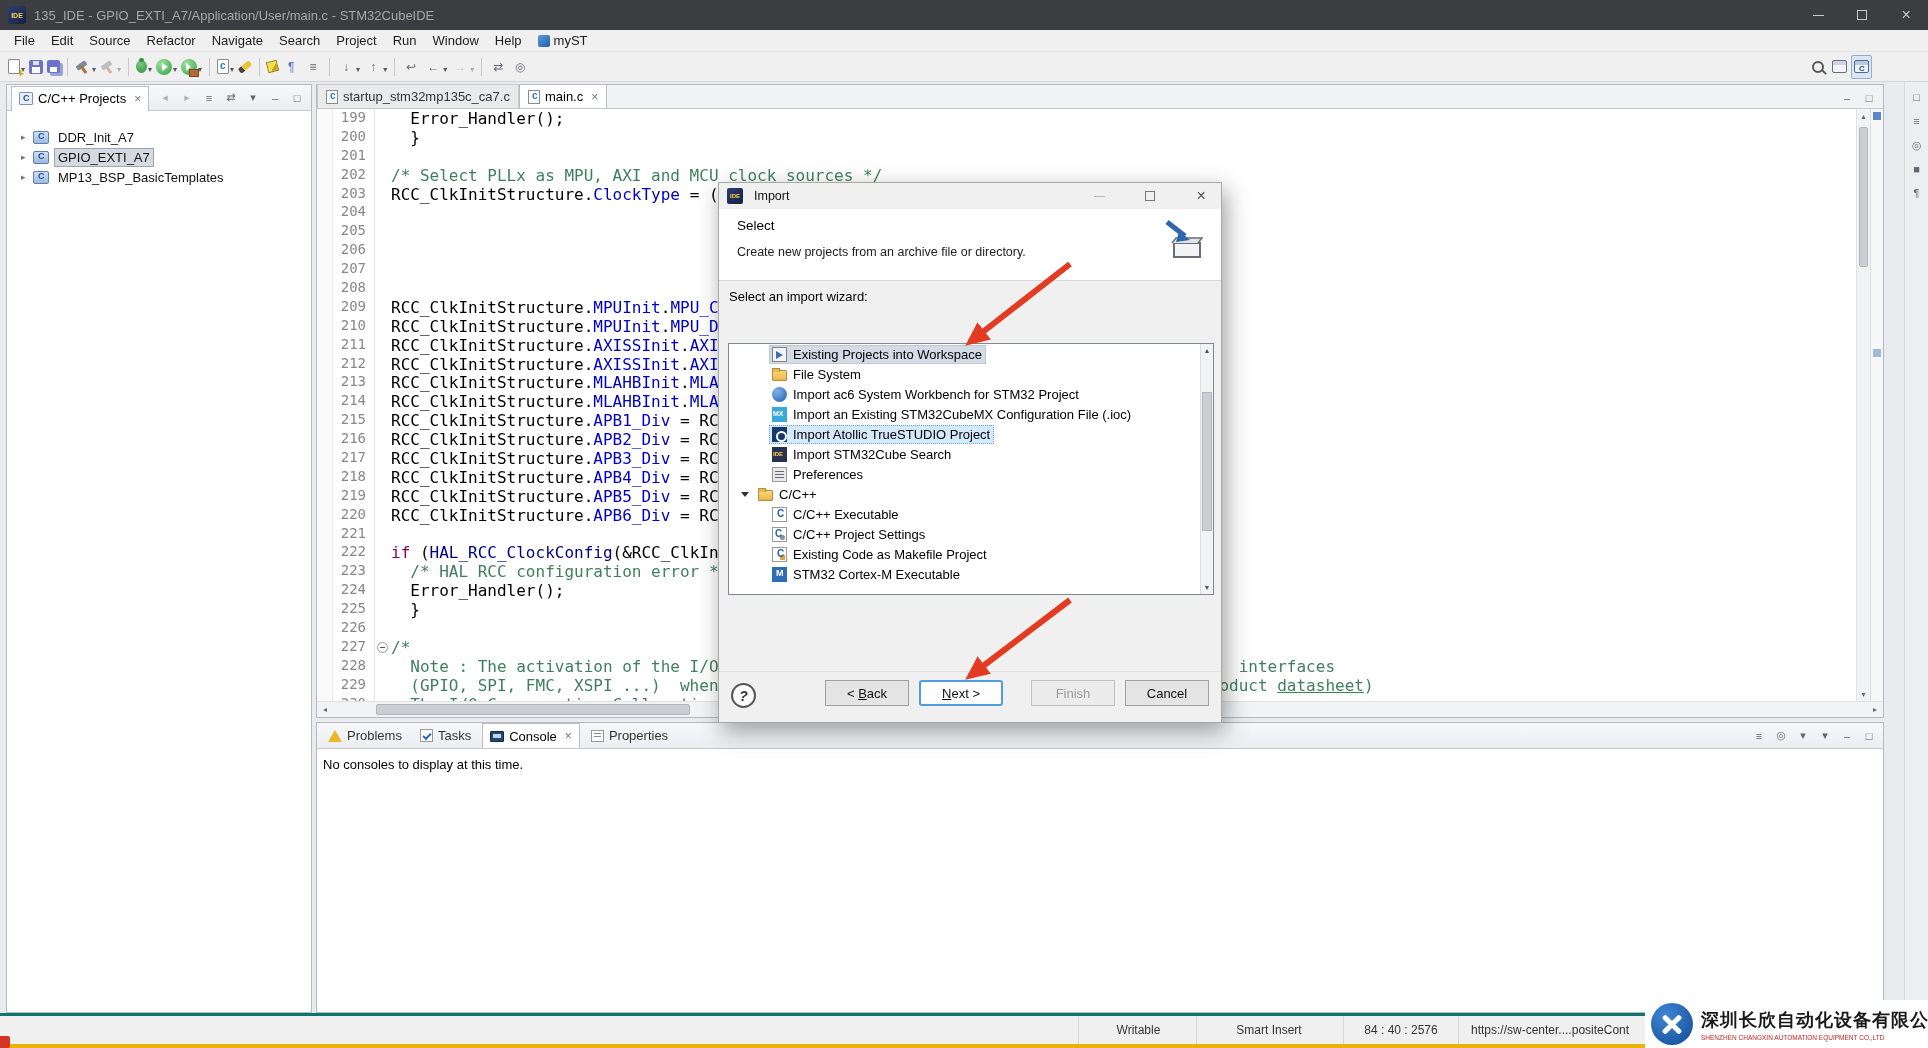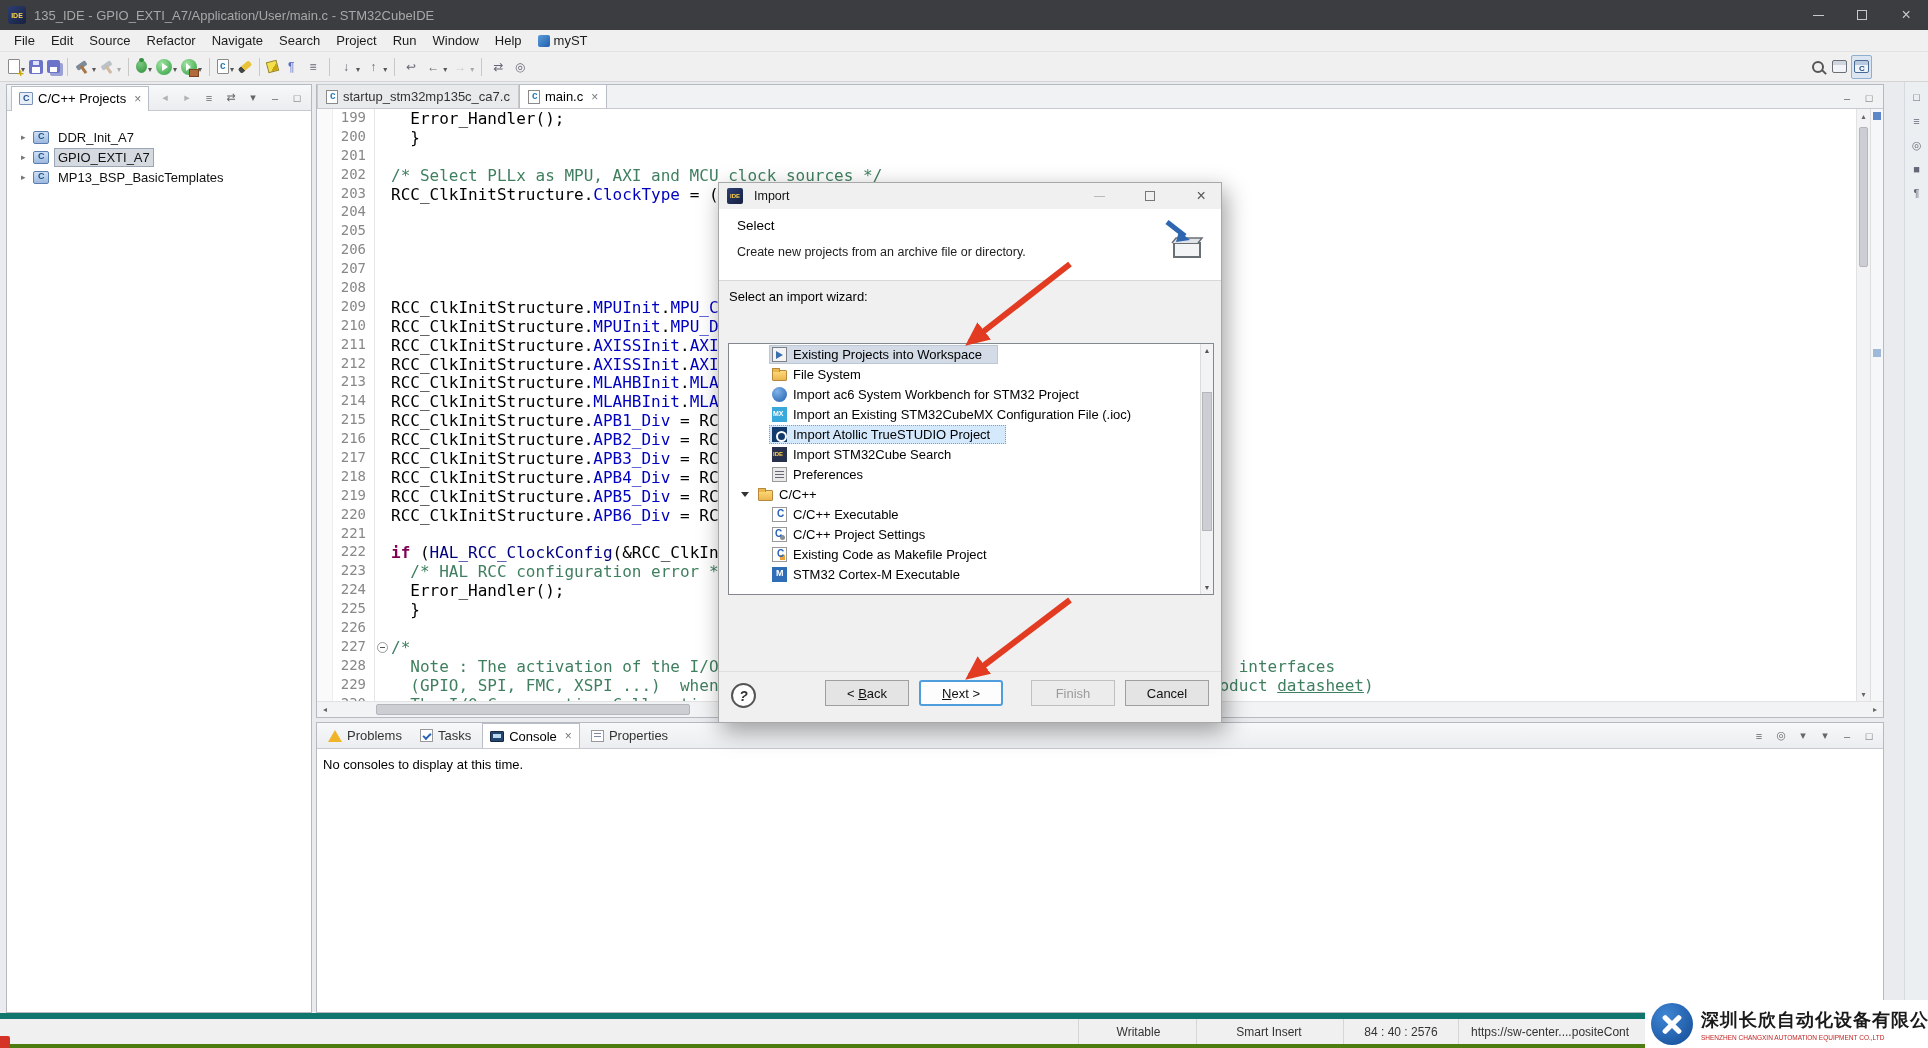--- a/index.html
+++ b/index.html
@@ -1,17 +1,17 @@
 <!DOCTYPE html>
 <html><head>
 <meta charset="utf-8">
 <style>
 *{margin:0;padding:0;box-sizing:border-box}
 html,body{width:1928px;height:1048px;overflow:hidden;background:#fff;font-family:"Liberation Sans",sans-serif}
-.screen{position:relative;width:1928px;height:1048px;background:#4d7c0f;overflow:hidden}
+.screen{position:relative;width:1928px;height:1048px;background:#eab308;overflow:hidden}
 
 
 .titlebar{position:absolute;left:0;top:0;width:1928px;height:30px;background:#3b3d40;display:flex;align-items:center;color:#a8a8a8;font-size:13px}
 .appicon{width:18px;height:18px;margin:0 8px 0 8px;border-radius:3px;background:linear-gradient(135deg,#2c3e73,#17203f);color:#ffd24a;font-size:7px;font-weight:bold;display:flex;align-items:center;justify-content:center}
 .titletext{white-space:nowrap}
 .winbtns{margin-left:auto;display:flex;height:100%}
 .wb{width:44px;height:100%;display:flex;align-items:center;justify-content:center;color:#c9c9c9}
 .wm{display:block;width:11px;height:1px;background:#c9c9c9}
 .wx{display:block;width:10px;height:10px;border:1px solid #c9c9c9}
 .xglyph::before{content:"×";font-size:16px;line-height:1}
@@ -95,21 +95,21 @@
 .ed-marker{position:absolute;left:0;top:0;bottom:0;width:16px;background:#fafafa;border-right:1px solid #ededed}
 .ed-gutter{position:absolute;left:16px;top:0;bottom:0;width:42px;background:#fff;border-right:1px solid #e6e6e6;overflow:hidden}
 .lnum{height:18.9px;line-height:18.9px;text-align:right;padding-right:8px;color:#888;font:14px "DejaVu Sans Mono",monospace}
 .ed-fold{position:absolute;left:58px;top:0;bottom:0;width:16px;background:#fff;overflow:hidden}
 .fcell{height:18.9px;position:relative}
 .foldm{position:absolute;left:2px;top:4px;width:11px;height:11px;border:1px solid #9a9a9a;border-radius:50%;background:#fff}
 .foldm::after{content:"";position:absolute;left:2px;top:4px;width:5px;height:1px;background:#555}
 .ed-code{position:absolute;left:74px;top:0;right:27px;bottom:0;overflow:hidden}
 .cline{height:18.9px;line-height:18.9px;white-space:pre;font:16px "DejaVu Sans Mono",monospace;color:#000}
 .tk-p{color:#000}.tk-c{color:#3f7f5f}.tk-u{color:#3f7f5f;text-decoration:underline}
-.tk-k{color:#7f0055;font-weight:bold}.tk-f{color:#0000c0}.tk-n{color:#000080}
+.tk-k{color:#7f0055;font-weight:normal}.tk-f{color:#0000c0}.tk-n{color:#000080}
 .ed-vscroll{position:absolute;right:13px;top:0;bottom:0;width:14px;background:#f2f3f5;border-left:1px solid #e2e2e2}
 .ed-vthumb{position:absolute;left:2px;right:2px;top:18px;height:140px;background:#cdced4;border:1px solid #b5b5bc;border-radius:2px}
 .sarrow{position:absolute;left:0;right:0;height:14px;display:flex;align-items:center;justify-content:center;font-size:8px;color:#666}
 .ed-over{position:absolute;right:0;top:0;bottom:0;width:13px;background:#f6f7f8;border-left:1px solid #ddd}
 .omark{position:absolute;left:2px;width:8px;height:8px}
 .ed-hscroll{position:absolute;left:0;right:0;bottom:0;height:16px;background:#f2f3f5;border-top:1px solid #e2e2e2}
 .ed-hthumb{position:absolute;top:2px;bottom:2px;left:59px;width:314px;background:#cdced4;border:1px solid #b5b5bc;border-radius:2px}
 .harrow{position:absolute;top:0;bottom:0;width:16px;display:flex;align-items:center;justify-content:center;font-size:8px;color:#666}
 
 
@@ -124,21 +124,21 @@
 .ci-console::after{content:"";position:absolute;left:2px;top:2px;width:8px;height:4px;background:#bcd8f0}
 .ci-properties{width:13px;height:12px;background:#fff;border:1px solid #999;position:relative}
 .ci-properties::after{content:"";position:absolute;left:2px;top:2px;width:7px;height:6px;background:repeating-linear-gradient(#7a8aa0 0 1px,transparent 1px 3px)}
 .cmsg{position:absolute;left:6px;top:34px;font-size:13px;color:#000}
 
 
 .rightstrip{position:absolute;right:0;top:82px;width:24px;height:931px;background:#eceff1;border-left:1px solid #d7dade;display:flex;flex-direction:column;align-items:center;padding-top:6px;gap:6px}
 .rs{width:18px;height:18px;display:flex;align-items:center;justify-content:center;font-size:11px;color:#667}
 
 
-.statusbar{position:absolute;left:0;top:1013px;width:1928px;height:31px;background:#f0f0f0;border-top:6px solid #0f766e;font-size:12px;color:#333}
+.statusbar{position:absolute;left:0;top:1013px;width:1928px;height:31px;background:#f0f0f0;border-top:3px solid #0f766e;font-size:12px;color:#333}
 .scell{position:absolute;top:0;height:100%;display:flex;align-items:center;justify-content:center;border-left:1px solid #d6d6d6}
 .scell.link{justify-content:flex-start;padding-left:12px;overflow:hidden;white-space:nowrap}
 
 
 .brand{position:absolute;left:1645px;top:1000px;width:283px;height:48px;background:#fff;display:flex;align-items:center;gap:8px;padding-left:6px}
 .brand-circle{width:42px;height:42px;border-radius:50%;background:radial-gradient(circle at 35% 30%,#3f86d4,#124a94);position:relative;flex:none}
 .brand-circle::before,.brand-circle::after{content:"";position:absolute;left:9px;top:19px;width:24px;height:5px;background:#fff;border-radius:2px}
 .brand-circle::before{transform:rotate(45deg)}
 .brand-circle::after{transform:rotate(-45deg)}
 .brand-cn{font-size:18px;font-weight:bold;color:#1a1a1a;letter-spacing:1px;white-space:nowrap}
@@ -160,21 +160,21 @@
 .dlg-h-title{position:absolute;left:18px;top:9px;font-size:13.5px;font-weight:normal;color:#000}
 .dlg-h-desc{position:absolute;left:18px;top:36px;font-size:12.5px;color:#222}
 .dlg-banner{position:absolute;right:14px;top:10px}
 .dlg-label{position:absolute;left:10px;top:106px;font-size:13px;color:#000}
 .dlg-filter{position:absolute;left:9px;top:129px;width:486px;height:25px;border:1px solid #8a8a8a;background:#fff;font-size:13px;padding:0 6px;font-family:"Liberation Sans",sans-serif;color:#333}
 .dlg-filter::placeholder{color:#8a8a8a}
 .dlg-list{position:absolute;left:9px;top:160px;width:486px;height:252px;background:#fff;border:1px solid #828790;overflow:hidden}
 .wrow{height:20px;display:flex;align-items:center;padding-left:40px;font-size:13px;color:#000;white-space:nowrap}
 .wrow.grp{padding-left:12px}
 .wexp{width:0;height:0;border-left:4px solid transparent;border-right:4px solid transparent;border-top:5px solid #333;margin-right:6px}
-.winner{display:inline-flex;align-items:center;padding:1px 15px 1px 2px;border:1px solid transparent}
+.winner{display:inline-flex;align-items:center;padding:1px 3px 1px 2px;border:1px solid transparent}
 .winner.hover{background:#d2dbe6;border-color:#bcc8d6}
 .winner.selected{background:#d4e9fb;border:1px dotted #6aa6d8}
 .wicon{width:15px;height:15px;margin-right:6px;flex:none;position:relative;display:inline-block}
 .wi-import{background:#f4f4f4;border:1px solid #7e8087}
 .wi-import::after{content:"";position:absolute;left:3px;top:3px;border-top:4px solid transparent;border-bottom:4px solid transparent;border-left:7px solid #3a6fb0}
 .wi-folder{height:11px;margin-top:2px;background:linear-gradient(#ffd978,#eab64e);border:1px solid #b8893a;border-radius:1px}
 .wi-folder::before{content:"";position:absolute;left:-1px;top:-3px;width:6px;height:3px;background:#eab64e;border:1px solid #b8893a;border-bottom:none;border-radius:1px 1px 0 0}
 .wi-ac6{border-radius:50%;background:radial-gradient(circle at 35% 30%,#7fb3e8,#1f5fae)}
 .wi-mx{background:#39a9dc}
 .wi-mx::after{content:"MX";position:absolute;left:1px;top:3px;color:#fff;font-size:7px;font-weight:bold}

